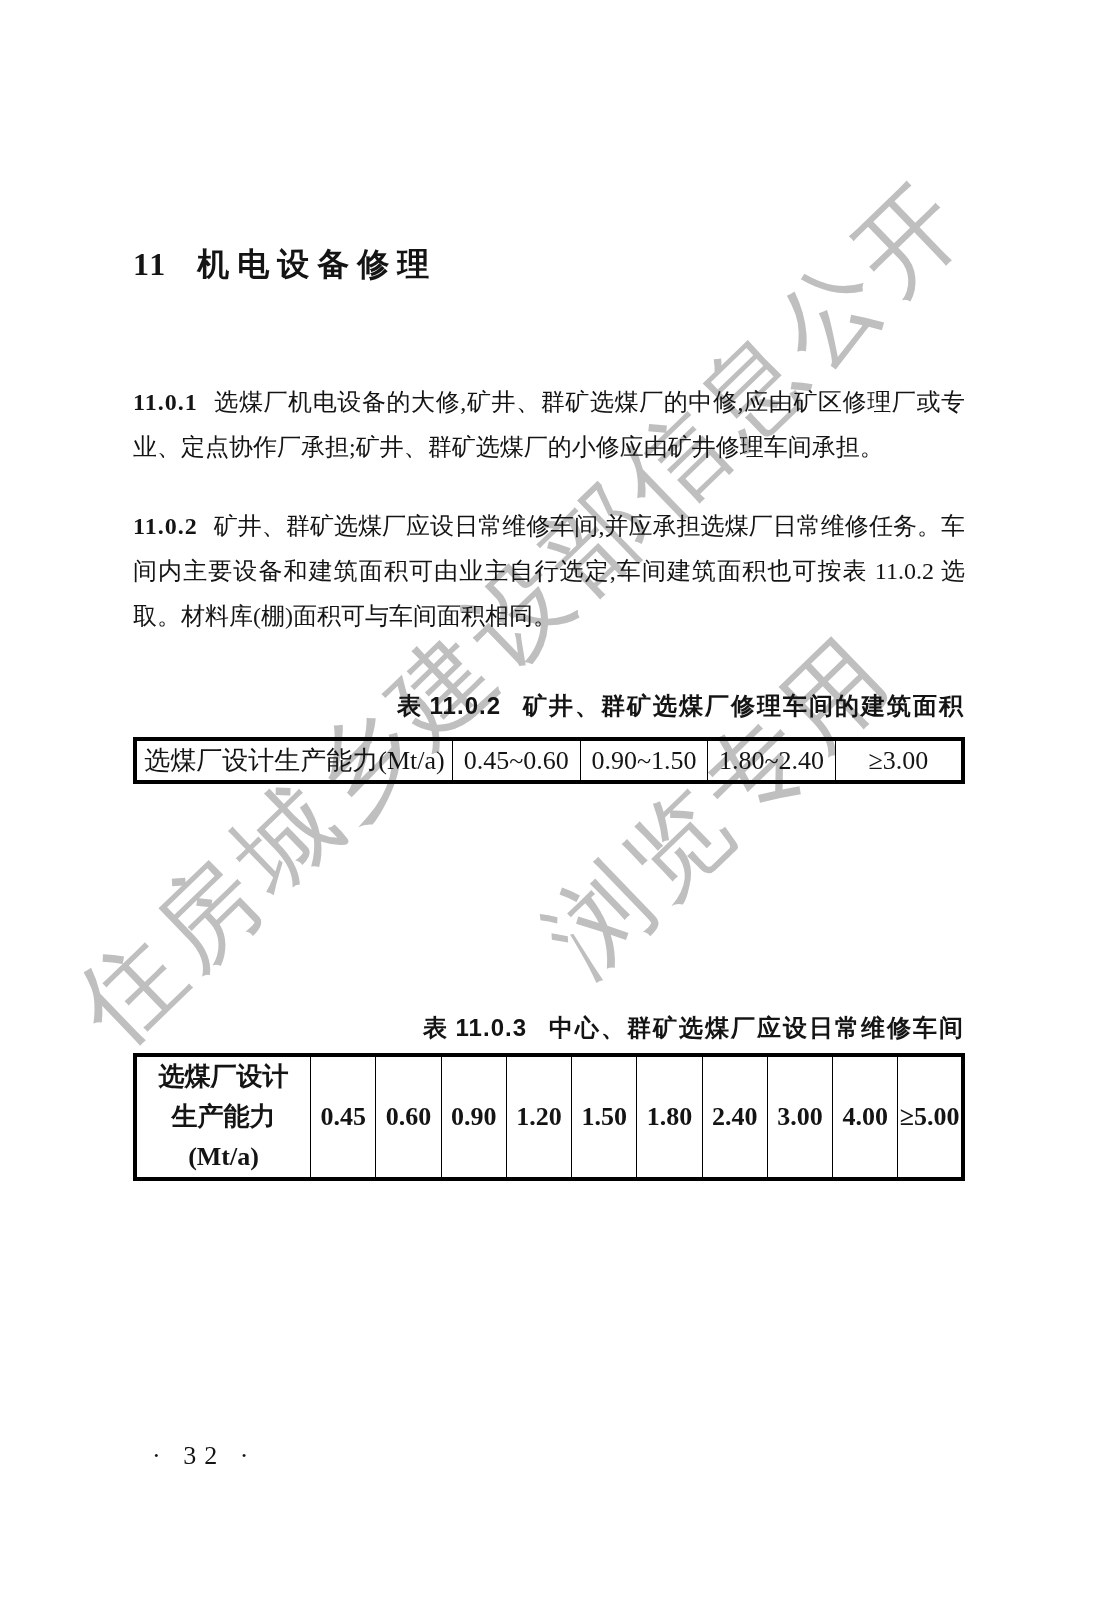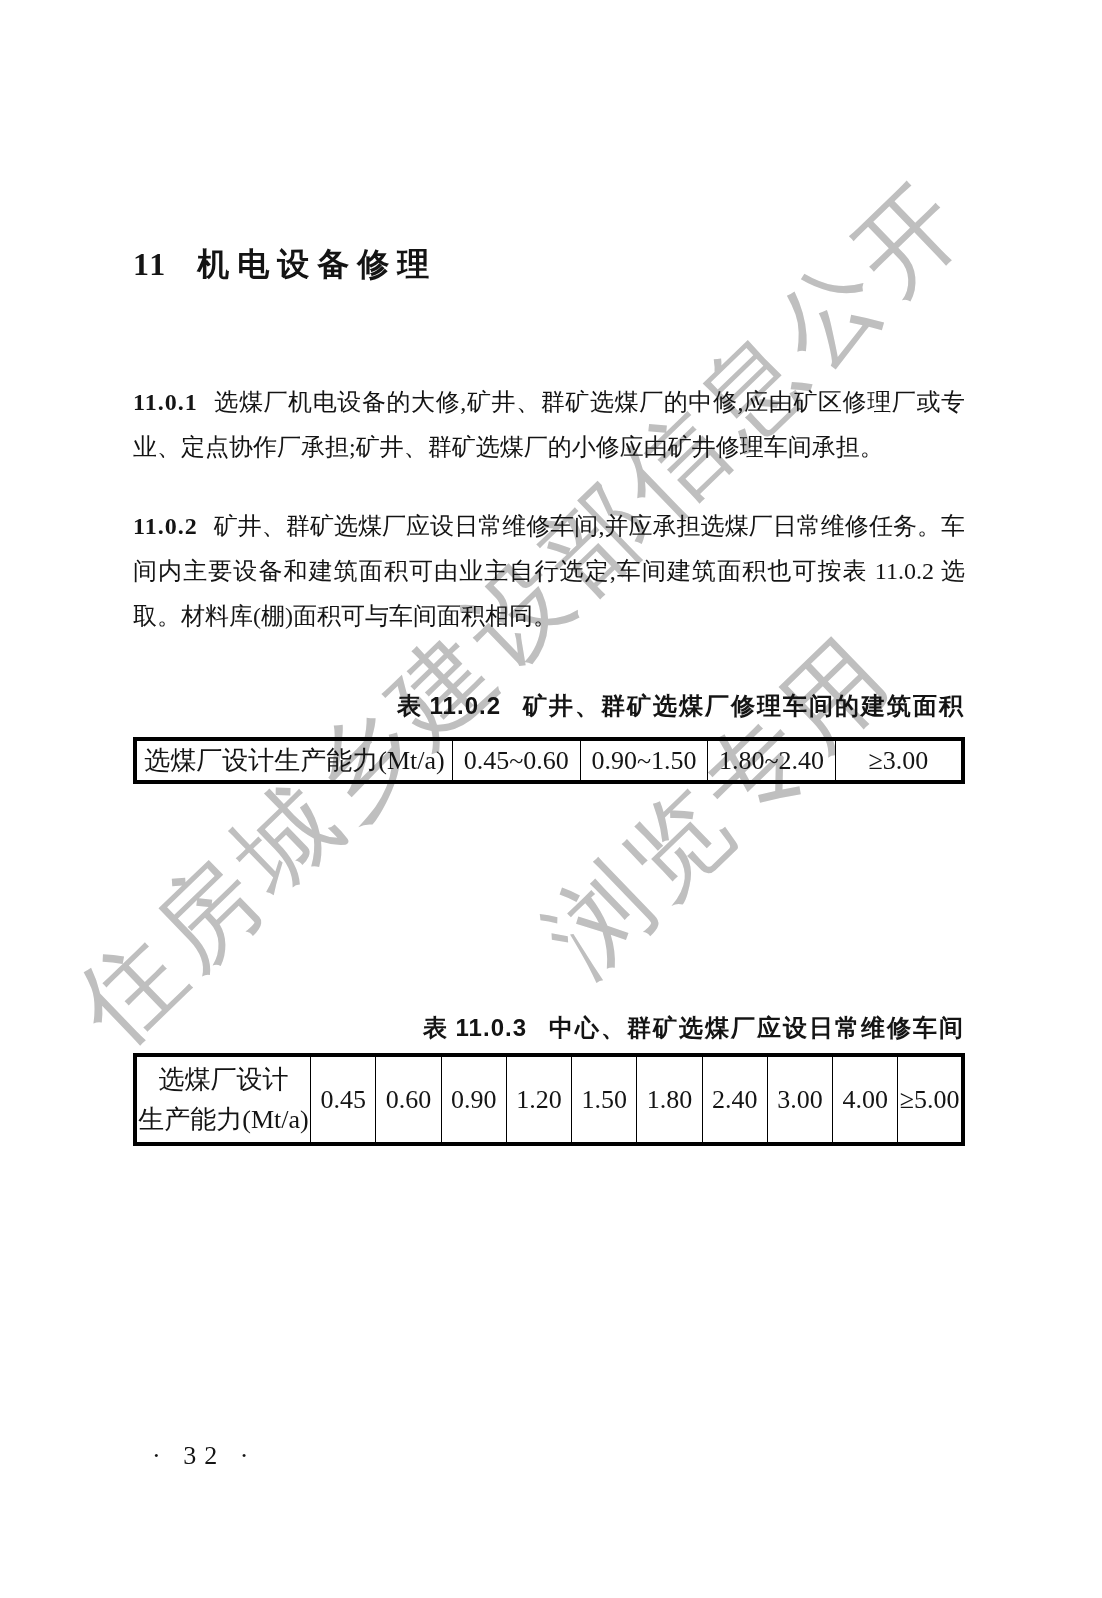--- a/index.html
+++ b/index.html
@@ -61,21 +61,21 @@
   .tbl td{
     border:1.5px solid #000;
     text-align:center;vertical-align:middle;
     padding:0;overflow:hidden;
   }
   table.tbl{border:4px solid #000;}
   .tbl2{top:737px;}
   .tbl2 tr{height:43px;}
   .tbl2 td.th{width:315px;}
   .tbl3{top:1053px;}
-  .tbl3 tr{height:89px;}
+  .tbl3 tr{height:89px;font-weight:bold;}
   .tbl3 td.th{width:173px;white-space:pre-line;line-height:40px;}
   .page-num{
     position:absolute;left:148px;top:1437px;margin:4px;
     font-size:26px;letter-spacing:8px;
   }
 </style>
 </head>
 <body>
 
 <div class="page">

